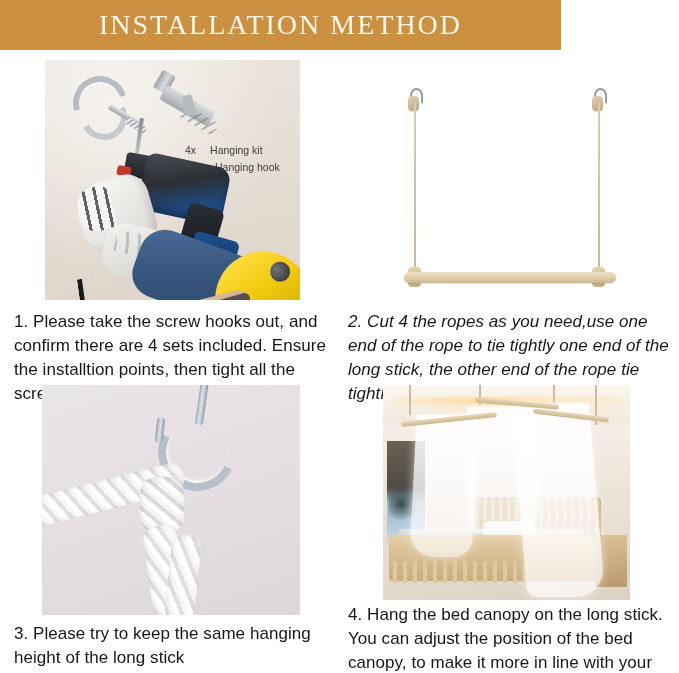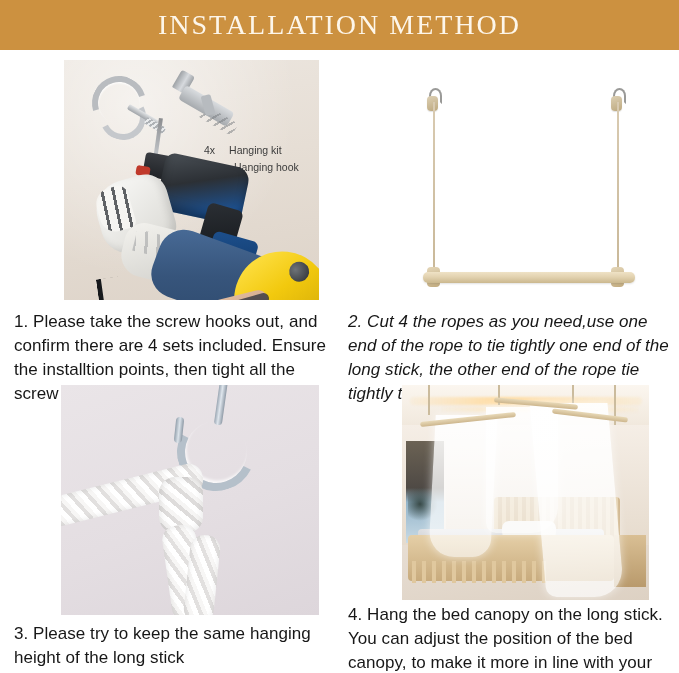--- a/index.html
+++ b/index.html
@@ -13,21 +13,21 @@
     position: relative;
     overflow: hidden;
     font-family: "Liberation Sans", sans-serif;
     color: #1a1a1a;
   }
 
   
   .header-bar {
     position: absolute;
     left: 0; top: 0;
-    width: 679px;
+    width: 561px;
     height: 50px;
     background: #cc9140;
     display: flex;
     align-items: center;
     justify-content: center;
   }
   .header-title {
     font-family: "Liberation Serif", serif;
     font-size: 28px;
     letter-spacing: 2.0px;
@@ -44,21 +44,20 @@
     font-size: 17px;
     line-height: 24px;
     color: #171717;
     letter-spacing: 0.05px;
   }
 
   
   .photo {
     position: absolute;
     overflow: hidden;
-    margin-left: 19px;
   }
 
   
   #photo1 {
     left: 45px; top: 60px; width: 255px; height: 240px;
     background: linear-gradient(170deg, #ece6df 0%, #e6ded5 45%, #ddd3c8 100%);
   }
   #photo1 .wall-shade {
     position: absolute; inset: 0;
     background: radial-gradient(ellipse at 28% 18%, rgba(255,255,255,.55), rgba(0,0,0,0) 62%);

